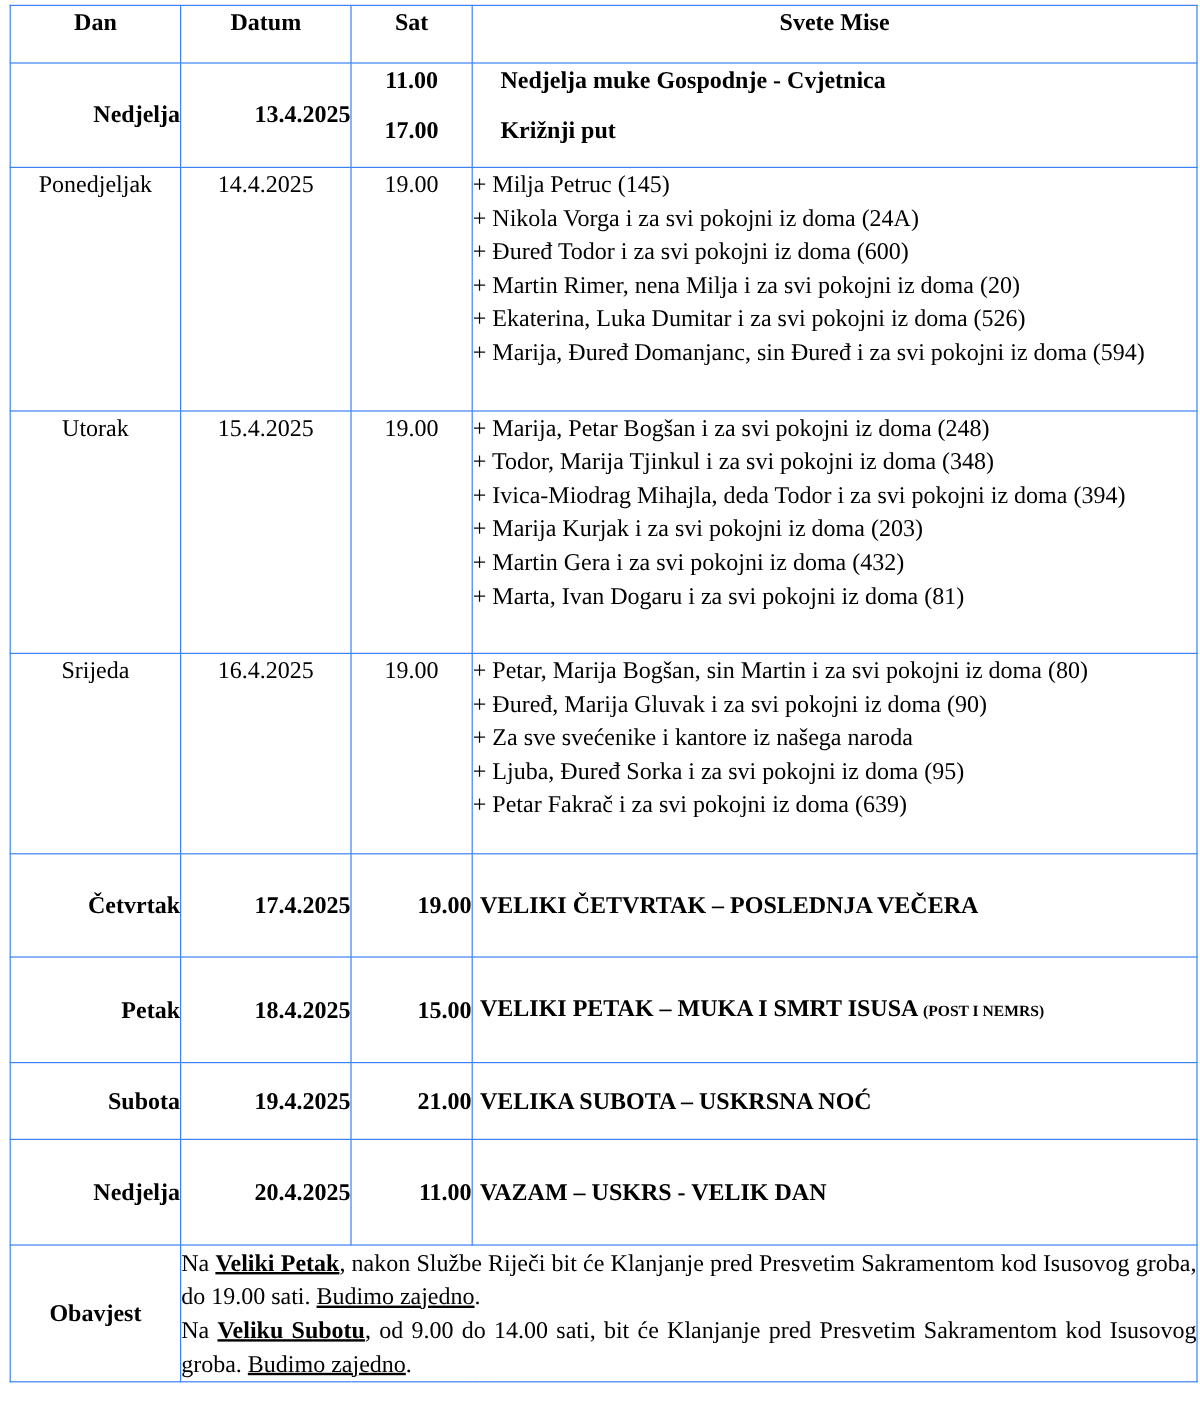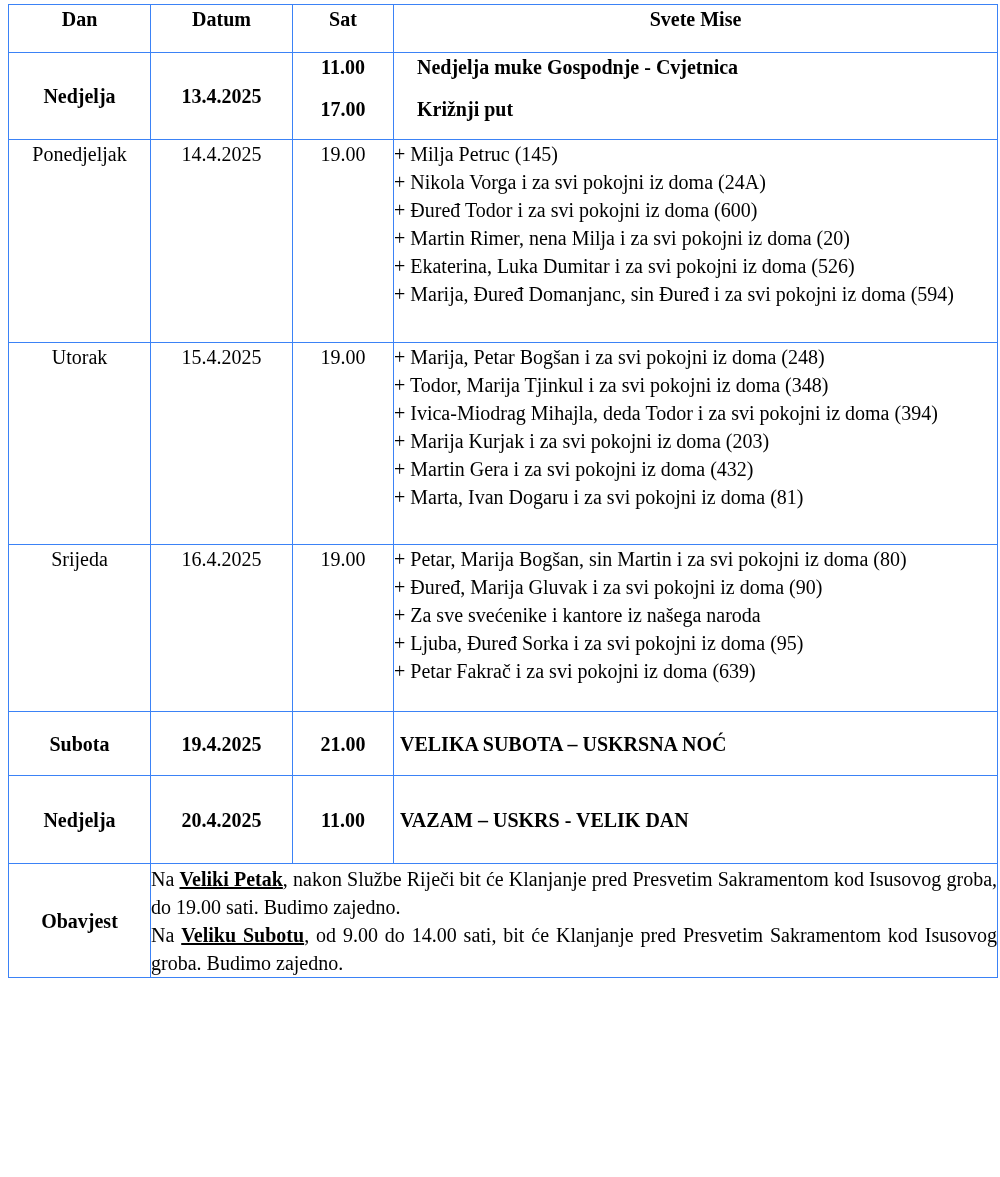--- a/index.html
+++ b/index.html
@@ -32,21 +32,21 @@
     overflow: hidden;
   }
   th.hdr {
     font-weight: bold;
     text-align: center;
     vertical-align: top;
     padding-top: 2px;
   }
   
   td.c-mid {
-    text-align: center;
+    text-align: right;
     vertical-align: middle;
   }
   td.c-top {
     text-align: center;
     vertical-align: top;
     padding-top: 26px;
   }
   .bold { font-weight: bold; }
   
   td.two-line {
@@ -74,21 +74,21 @@
     text-align: center;
     vertical-align: middle;
     font-weight: bold;
   }
   td.notice-text {
     vertical-align: middle;
     text-align: justify;
     padding: 2px 10px 2px 8px;
   }
   .bold-underline { font-weight: bold; text-decoration: underline; }
-  .underline { }
+  .underline { text-decoration: underline; }
 </style>
 </head>
 <body>
 
 <div class="page">
   <table class="schedule">
     <colgroup>
       <col style="width:142px">
       <col style="width:142px">
       <col style="width:101px">
@@ -151,21 +151,38 @@
         <td class="c-top">19.00</td>
         <td class="mise">
           <div class="mass-line">+ Petar, Marija Bogšan, sin Martin i za svi pokojni iz doma (80)</div>
           <div class="mass-line">+ Đuređ, Marija Gluvak i za svi pokojni iz doma (90)</div>
           <div class="mass-line">+ Za sve svećenike i kantore iz našega naroda</div>
           <div class="mass-line">+ Ljuba, Đuređ Sorka i za svi pokojni iz doma (95)</div>
           <div class="mass-line">+ Petar Fakrač i za svi pokojni iz doma (639)</div>
         </td>
       </tr>
 
-
+      <tr style="height:86px">
+        <td class="c-mid bold">Četvrtak</td>
+        <td class="c-mid bold">17.4.2025</td>
+        <td class="c-mid bold">19.00</td>
+        <td class="mise ev-cell" style="padding-left:6px;">
+          <span class="event-title">VELIKI ČETVRTAK – POSLEDNJA VEČERA</span>
+        </td>
+      </tr>
+
+      <tr style="height:88px">
+        <td class="c-mid bold">Petak</td>
+        <td class="c-mid bold">18.4.2025</td>
+        <td class="c-mid bold">15.00</td>
+        <td class="mise ev-cell" style="padding-left:6px;">
+          <span class="event-title">VELIKI PETAK – MUKA I SMRT ISUSA</span>
+          <span class="event-note">(POST I NEMRS)</span>
+        </td>
+      </tr>
 
       <tr style="height:64px">
         <td class="c-mid bold">Subota</td>
         <td class="c-mid bold">19.4.2025</td>
         <td class="c-mid bold">21.00</td>
         <td class="mise ev-cell" style="padding-left:6px;">
           <span class="event-title">VELIKA SUBOTA – USKRSNA NOĆ</span>
         </td>
       </tr>
 

